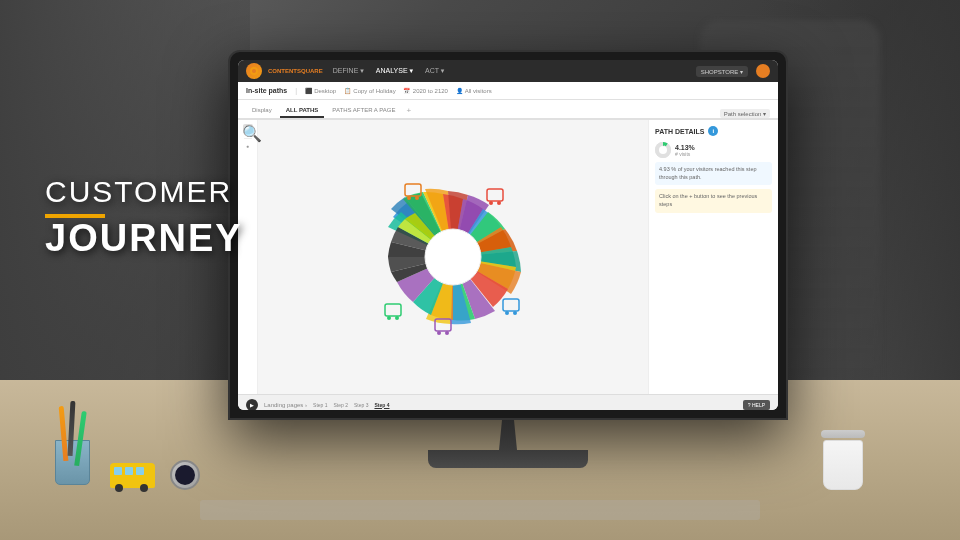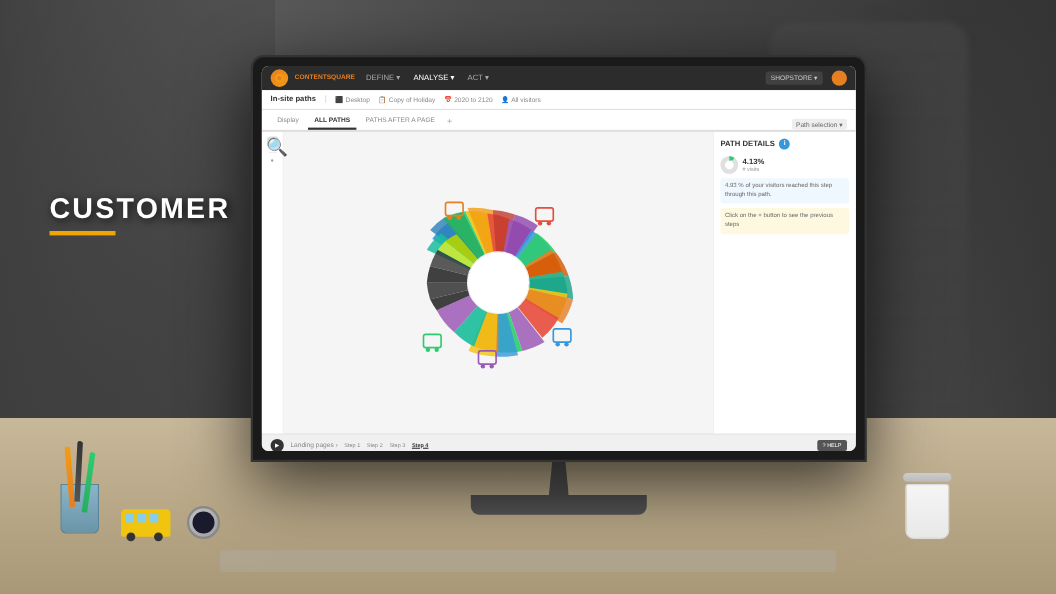--- a/index.html
+++ b/index.html
@@ -59,22 +59,22 @@
 
     
     .hero-text {
       position: absolute;
       left: 45px;
       top: 175px;
       z-index: 10;
     }
 
     .hero-text .line1 {
-      font-size: 26px;
-      font-weight: 700;
+      font-size: 30px;
+      font-weight: 400;
       color: #ffffff;
       letter-spacing: 2px;
       text-transform: uppercase;
       line-height: 1.1;
       text-shadow: 2px 2px 8px rgba(0,0,0,0.8);
     }
 
     .hero-text .line2 {
       font-size: 38px;
       font-weight: 900;
@@ -572,20 +572,21 @@
 
   <div class="bg-left"></div>
   <div class="bg-right"></div>
   <div class="bg-mannequin"></div>
 
   <div class="desk"></div>
 
   <div class="hero-text">
     <div class="line1">CUSTOMER</div>
     <div class="accent-bar"></div>
+    <div class="line2">JOURNEY</div>
   </div>
 
   <div class="monitor-container">
     <div class="monitor">
       <div class="monitor-screen">
 
         <div class="screen-topbar">
           <div class="topbar-logo">
             <svg width="10" height="10" viewBox="0 0 10 10">
               <circle cx="5" cy="5" r="4" fill="#f39c12"></circle>

